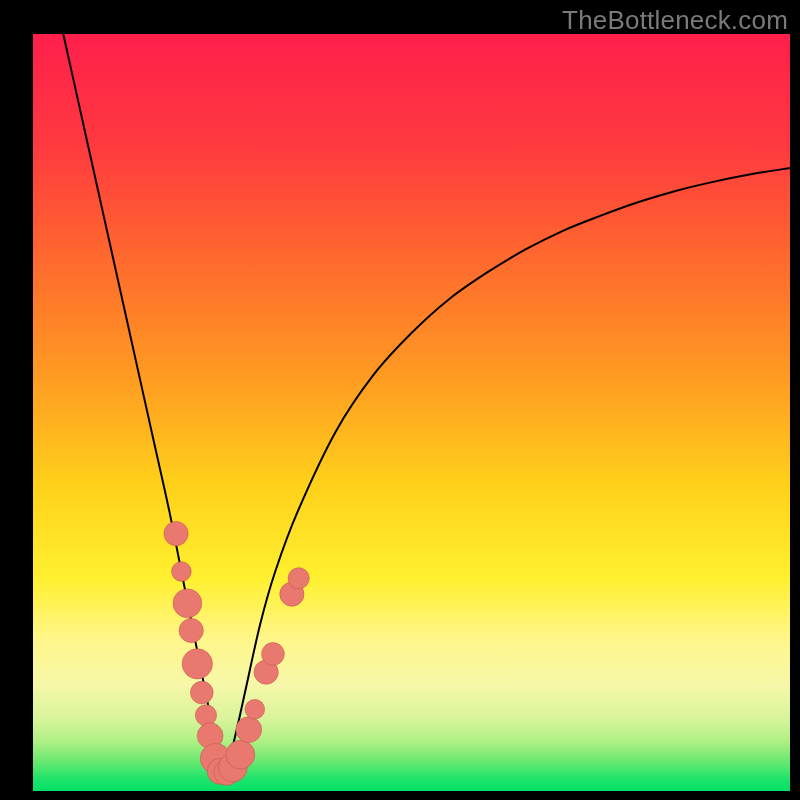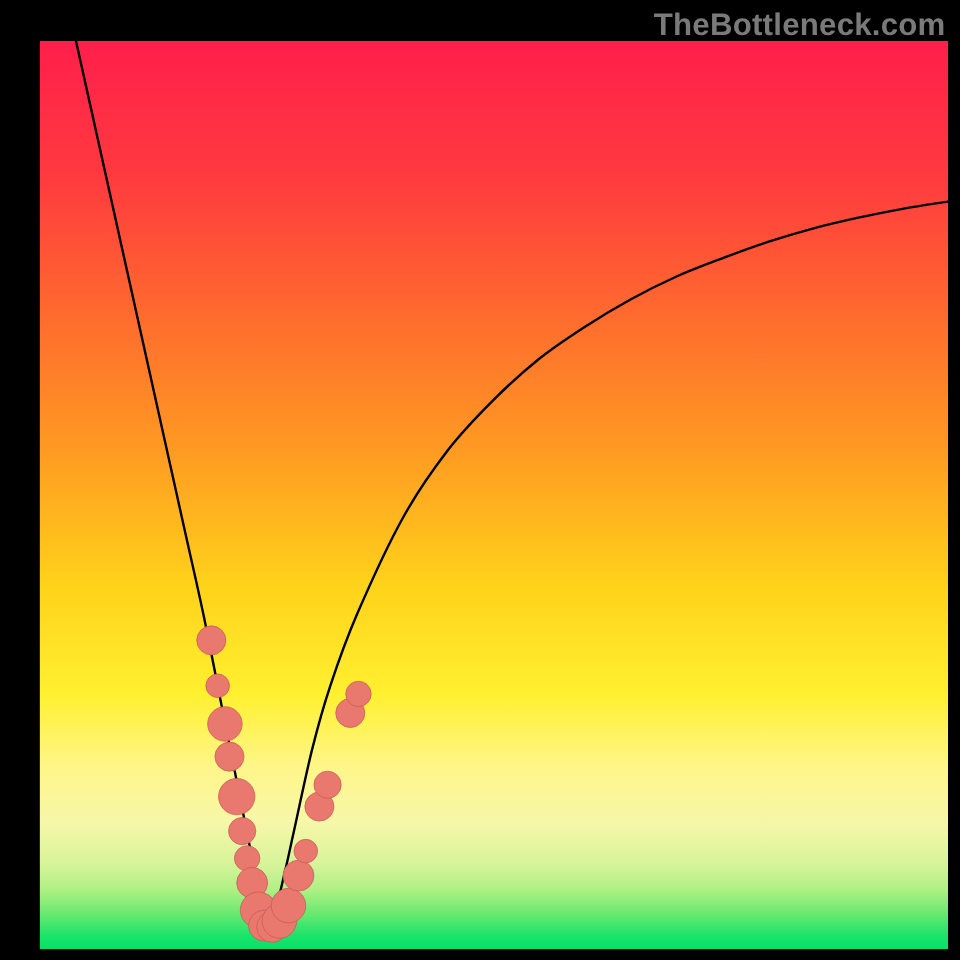--- a/index.html
+++ b/index.html
@@ -20,21 +20,21 @@
     background: #000;
   }
   .plot-area {
     position: absolute;
     box-sizing: border-box;
   }
   .watermark {
     position: absolute;
     color: #7a7a7a;
     font-size: 26px;
-    font-weight: 700;
+    font-weight: 400;
     letter-spacing: 0.2px;
     white-space: nowrap;
   }
   svg {
     display: block;
   }
 </style>
 </head>
 <body>
 

